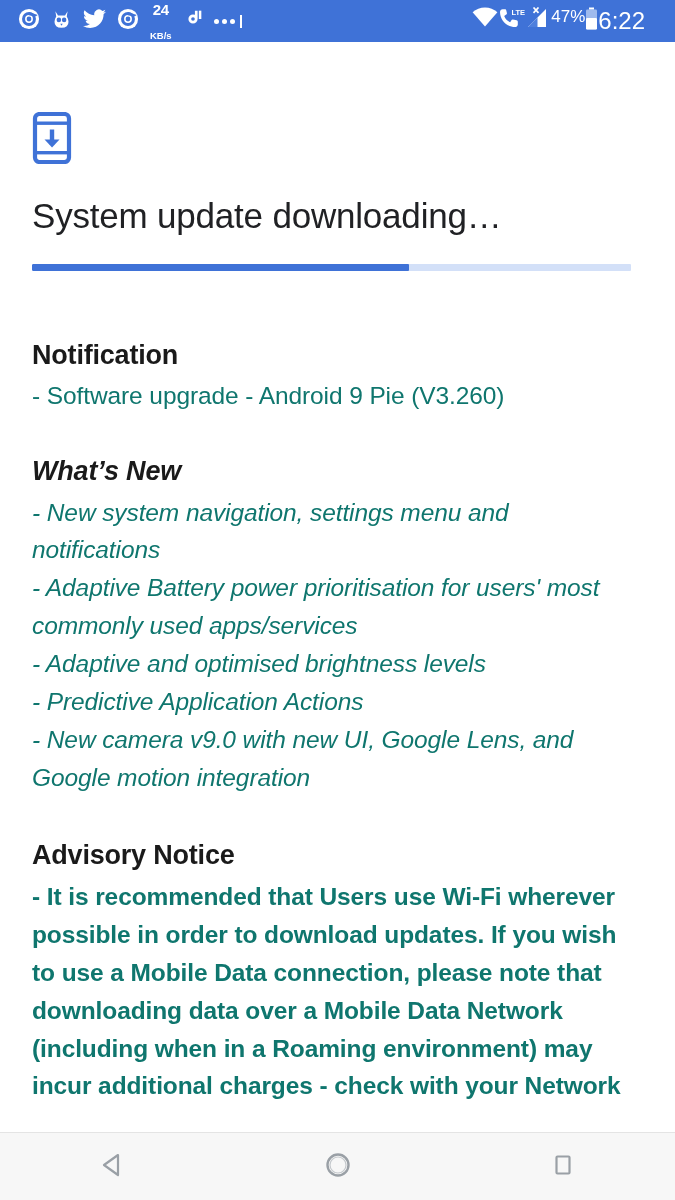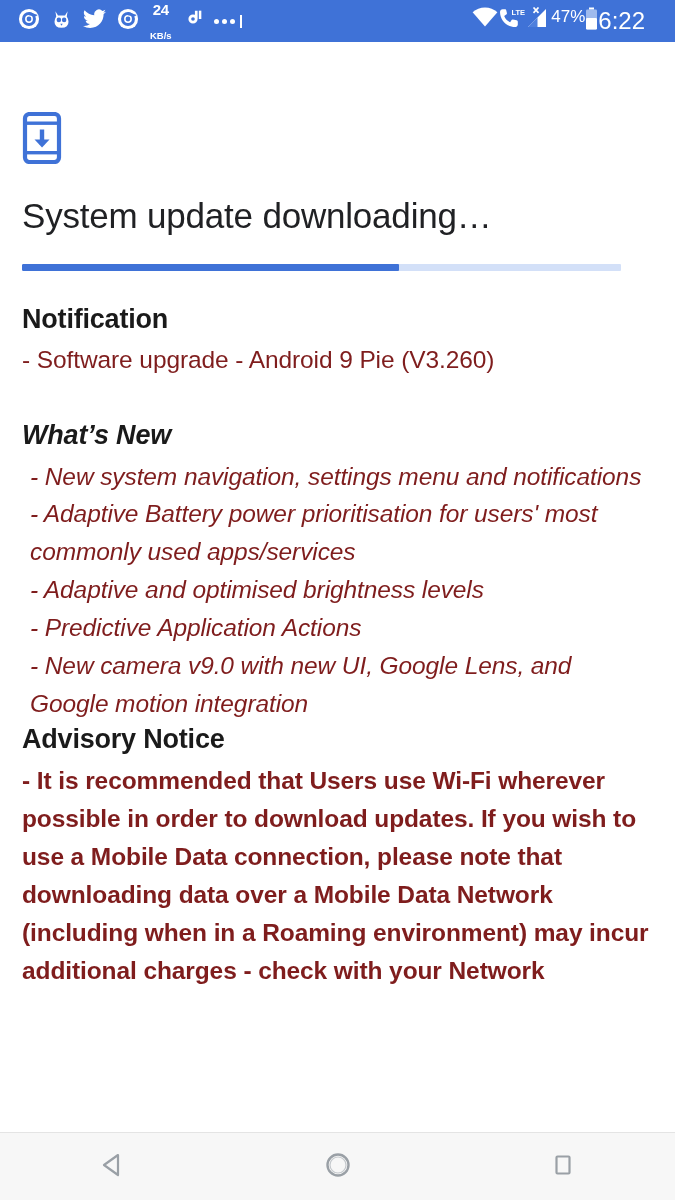--- a/index.html
+++ b/index.html
@@ -32,21 +32,21 @@
   .dots i{ width:5px; height:5px; border-radius:50%; background:#fff; display:block; }
   .dots .bar{ width:2px; height:13px; background:#fff; border-radius:0; margin-left:2px; }
   .batt-pct{ font-size:17px; font-weight:400; letter-spacing:0px; }
   .clock{ font-size:24px; font-weight:400; letter-spacing:0px; }
 
   
   .content{
     position:absolute; top:42px; left:0;
     width:675px; height:1090px;
     background:#ffffff;
-    padding:0 22px;
+    padding:0 32px;
     overflow:hidden;
   }
   .update-icon{ margin-top:70px; width:40px; height:52px; }
   .page-title{
     margin-top:34px;
     font-size:35px;
     font-weight:400;
     color:#202124;
     letter-spacing:-0.2px;
     line-height:1.05;
@@ -70,29 +70,29 @@
   .sec-head{
     font-size:27px;
     font-weight:700;
     color:#1a1a1a;
     letter-spacing:-0.2px;
     line-height:1.2;
   }
   .sec-body{
     font-size:24.5px;
     font-weight:400;
-    color:#7f1d1d;
+    color:#0f766e;
     line-height:1.55;
     letter-spacing:-0.1px;
   }
-  #sec-notification{ margin-top:32px; }
+  #sec-notification{ margin-top:68px; }
   #sec-notification .sec-body{ margin-top:6px; }
   #sec-whatsnew{ margin-top:40px;font-style:italic; }
-  #sec-whatsnew .sec-body{ margin-top:6px;margin-left:8px; }
-  #sec-advisory{ }
+  #sec-whatsnew .sec-body{ margin-top:6px; }
+  #sec-advisory{ margin-top:42px; }
   #sec-advisory .sec-body{ margin-top:6px;font-weight:bold; }
 
   
   .nav-bar{
     position:absolute; left:0; bottom:0;
     width:675px; height:68px;
     background:#f7f7f7;
     border-top:1px solid #e4e4e4;
     display:flex; align-items:center; justify-content:space-around;
   }

